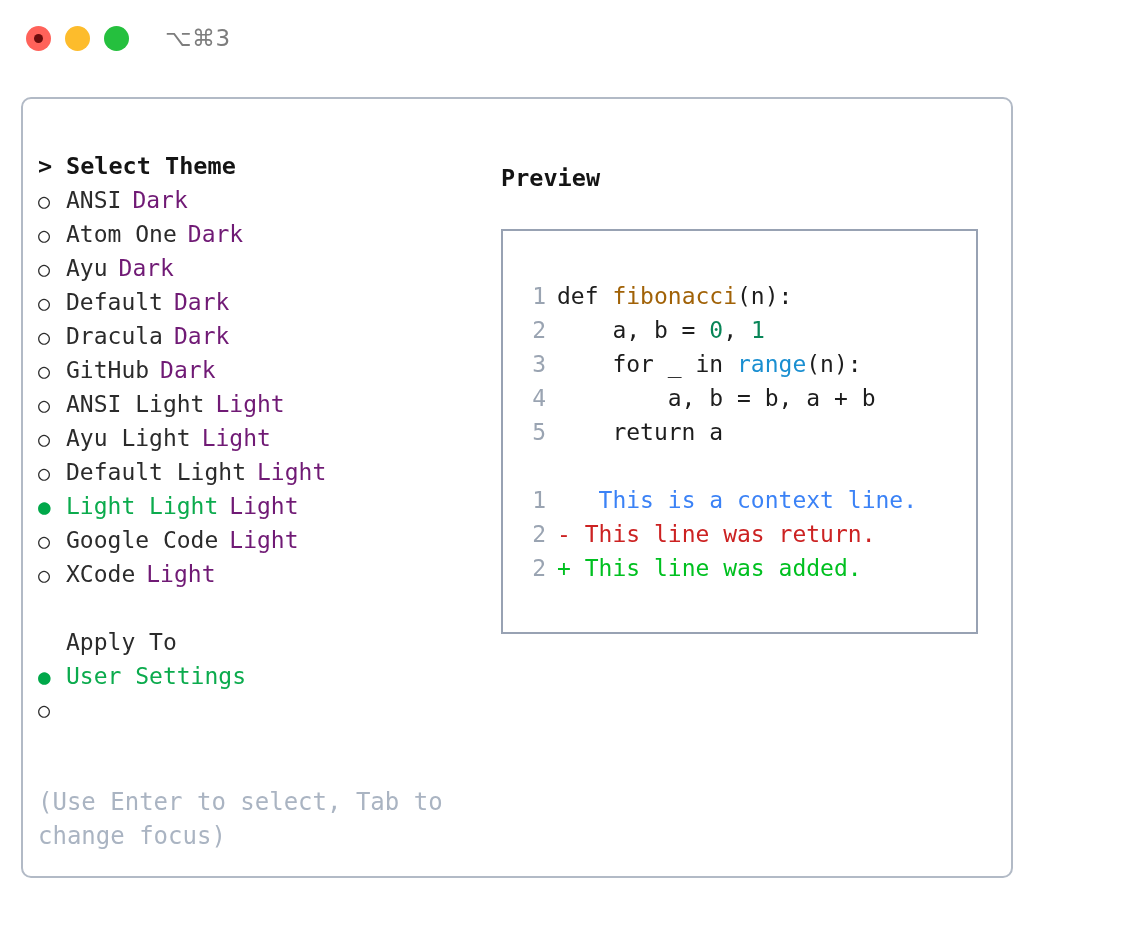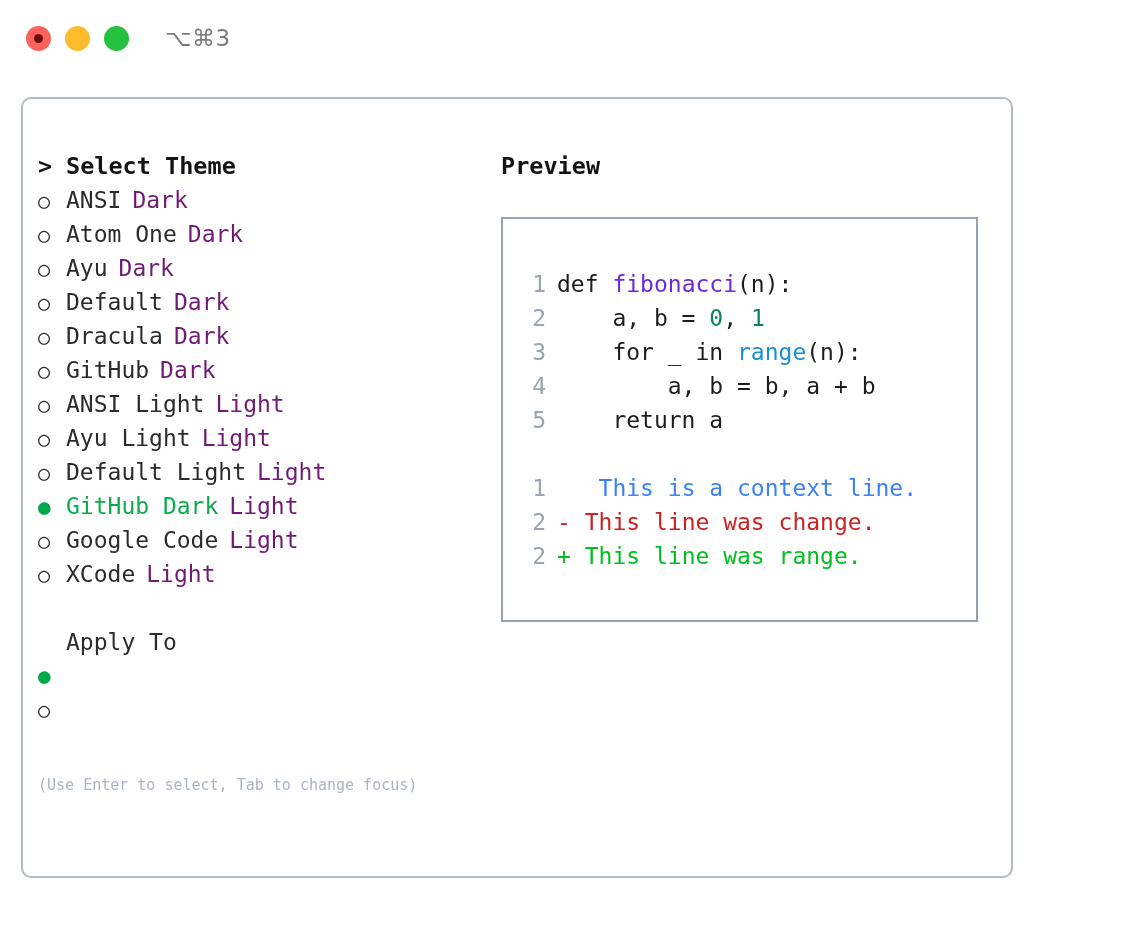--- a/index.html
+++ b/index.html
@@ -138,31 +138,32 @@
   .section-title {
     color: #2b2b2b;
     font-size: 23px;
     padding-left: 28px;
   }
 
   .spacer-sm { height: 34px; }
 
   .hint {
     color: #aab4c2;
-    font-size: 15px;
-    line-height: 48px;
+    font-size: 24px;
+    line-height: 34px;
     width: 420px;
     white-space: normal;
+    margin-top: 24px;
   }
 
   
   .right-col {
     position: absolute;
     left: 478px;
-    top: 50px;
+    top: 62px;
     width: 500px;
   }
   .preview-title {
     font-weight: bold;
     color: #141414;
     font-size: 23.5px;
     line-height: 34px;
   }
   .preview-box {
     margin-top: 34px;
@@ -184,21 +185,21 @@
   .lineno {
     display: inline-block;
     width: 26px;
     text-align: right;
     color: #9aa4b2;
     flex: 0 0 26px;
     margin-right: 11px;
   }
   .code-text { color: #1d1d1d; }
 
-  .tok-fn   { color: #6d28d9; }
+  .tok-fn   { color: #a16207; }
   .tok-num  { color: #098658; }
   .tok-bi   { color: #1a8fd1; }
 
   .blank-line { height: 34px; }
 
   .diff-ctx { color: #3b82f6; }
   .diff-del { color: #cc2222; }
   .diff-add { color: #00c020; }
 </style>
 </head>
@@ -266,21 +267,21 @@
               <span class="item-label">Ayu Light</span>
               <span class="item-tag">Light</span>
             </div>
             <div class="row">
               <span class="marker">○</span>
               <span class="item-label">Default Light</span>
               <span class="item-tag">Light</span>
             </div>
             <div class="row">
               <span class="marker sel">●</span>
-              <span class="item-label sel">GitHub Dark</span>
+              <span class="item-label sel">Light Light</span>
               <span class="item-tag">Light</span>
             </div>
             <div class="row">
               <span class="marker">○</span>
               <span class="item-label">Google Code</span>
               <span class="item-tag">Light</span>
             </div>
             <div class="row">
               <span class="marker">○</span>
               <span class="item-label">XCode</span>
@@ -290,20 +291,21 @@
 
         <div class="spacer-sm"></div>
 
         <div class="row">
           <span class="section-title">Apply To</span>
         </div>
 
         <div id="apply-list">
             <div class="row">
               <span class="marker sel">●</span>
+              <span class="item-label sel">User Settings</span>
             </div>
             <div class="row">
               <span class="marker">○</span>
             </div>
           </div>
 
         <div class="spacer-sm"></div>
 
         <div class="hint">(Use Enter to select, Tab to change focus)</div>
       </div>
@@ -315,21 +317,21 @@
           <div id="code-block">
               <div class="code-line"><span class="lineno">1</span><span class="code-text">def </span><span class="tok-fn">fibonacci</span><span class="code-text">(n):</span></div>
               <div class="code-line"><span class="lineno">2</span><span class="code-text">    a, b = </span><span class="tok-num">0</span><span class="code-text">, </span><span class="tok-num">1</span></div>
               <div class="code-line"><span class="lineno">3</span><span class="code-text">    for _ in </span><span class="tok-bi">range</span><span class="code-text">(n):</span></div>
               <div class="code-line"><span class="lineno">4</span><span class="code-text">        a, b = b, a + b</span></div>
               <div class="code-line"><span class="lineno">5</span><span class="code-text">    return a</span></div>
             </div>
           <div class="blank-line"></div>
           <div id="diff-block">
               <div class="code-line"><span class="lineno">1</span><span class="diff-ctx"> </span><span class="diff-ctx">  This is a context line.</span></div>
-              <div class="code-line"><span class="lineno">2</span><span class="diff-del">-</span><span class="diff-del"> This line was change.</span></div>
-              <div class="code-line"><span class="lineno">2</span><span class="diff-add">+</span><span class="diff-add"> This line was range.</span></div>
+              <div class="code-line"><span class="lineno">2</span><span class="diff-del">-</span><span class="diff-del"> This line was return.</span></div>
+              <div class="code-line"><span class="lineno">2</span><span class="diff-add">+</span><span class="diff-add"> This line was added.</span></div>
             </div>
         </div>
       </div>
 
     </div>
   </div>
 </div>
 
 </body></html>

